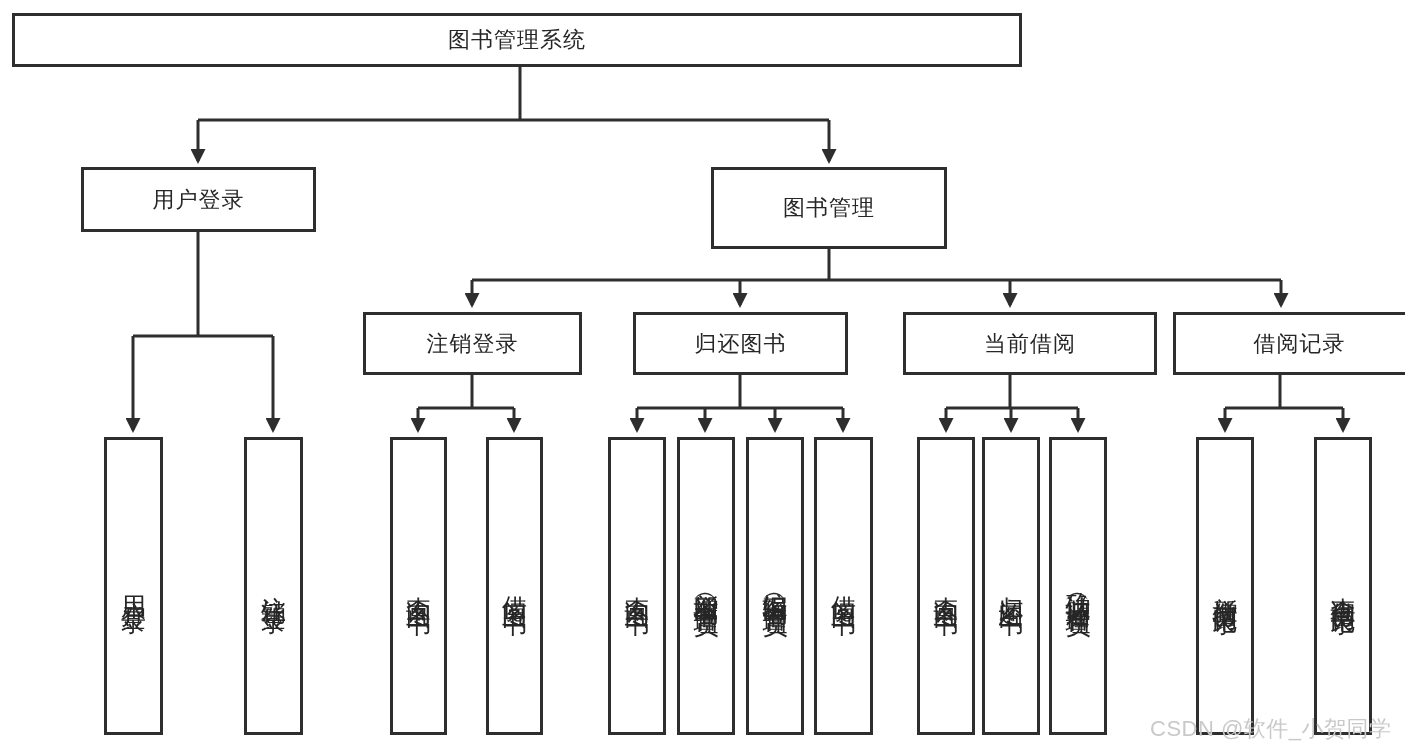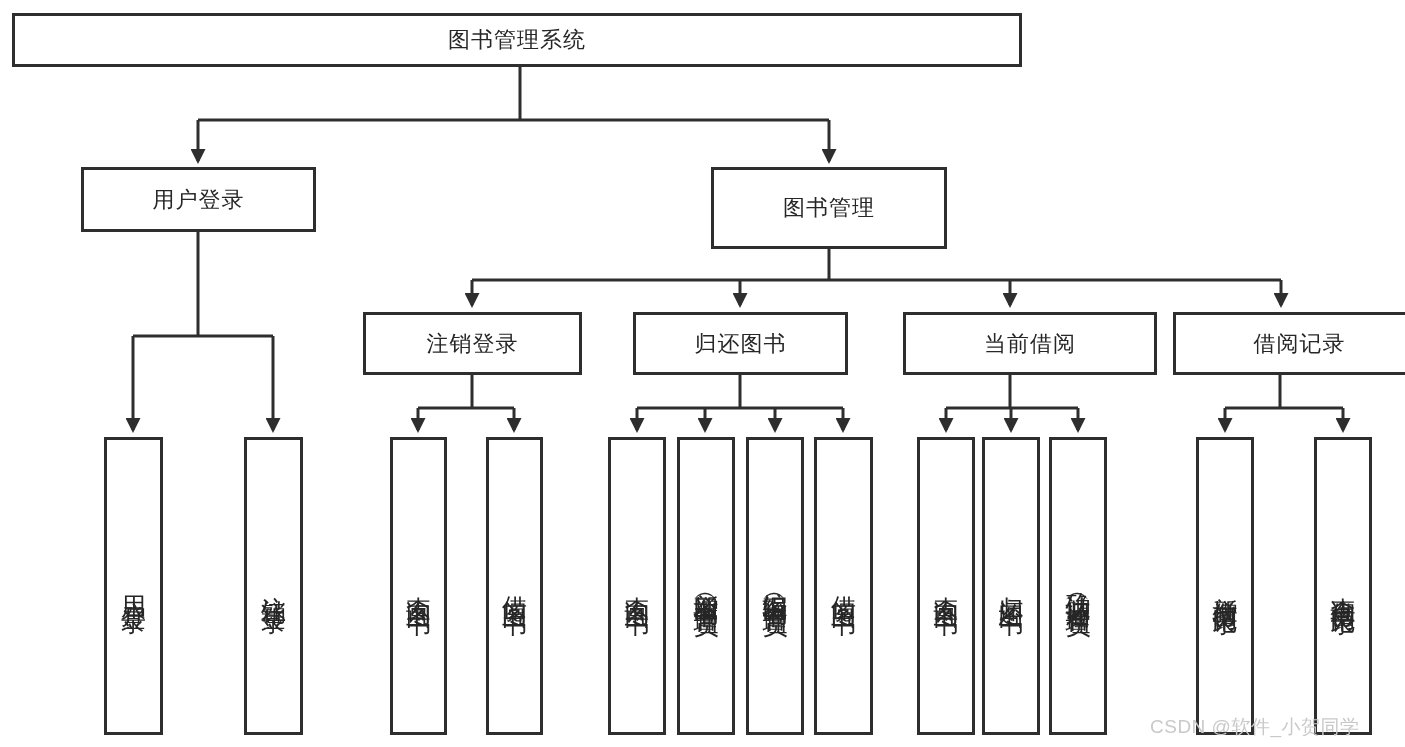--- a/index.html
+++ b/index.html
@@ -46,21 +46,21 @@
     line-height: 1;
     letter-spacing: 5px;
   }
   .box-v.long {
     letter-spacing: 3px;
   }
   .watermark {
     position: absolute;
     left: 1150px;
     top: 714px;
-    font-size: 19px;
+    font-size: 22px;
     color: #c9c9c9;
     letter-spacing: 0.5px;
     white-space: nowrap;
     z-index: 10;
   }
 </style>
 </head>
 <body>
 
 <div class="canvas">

